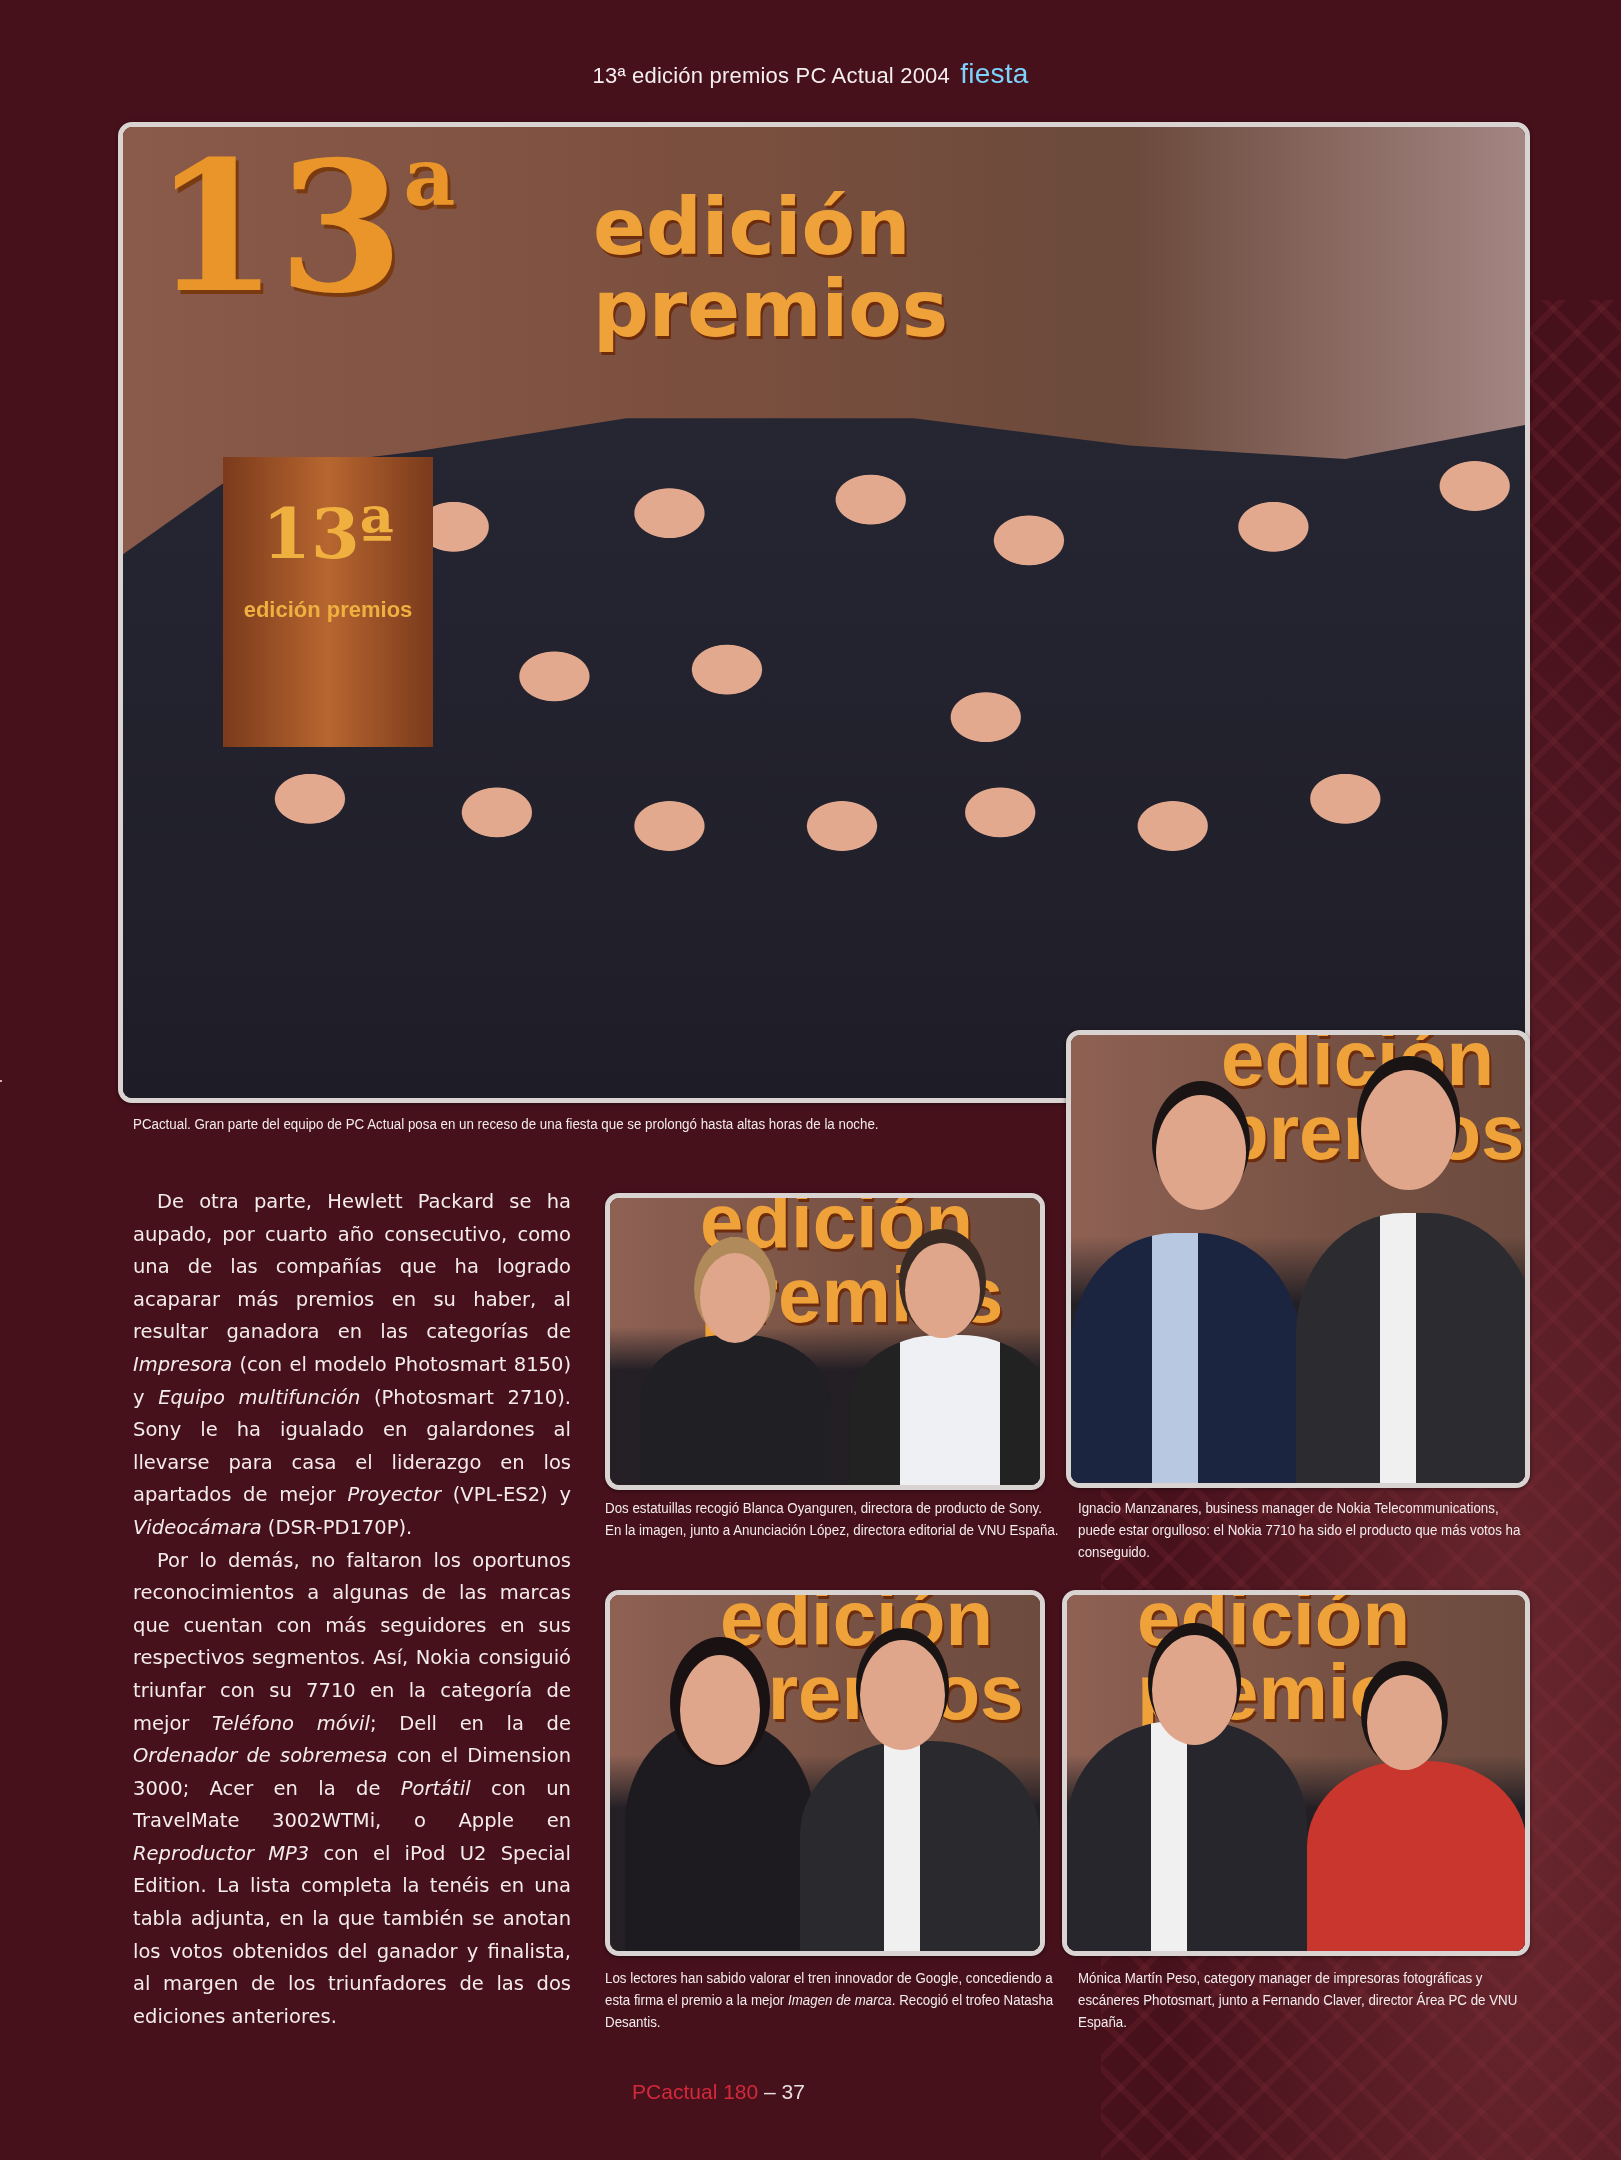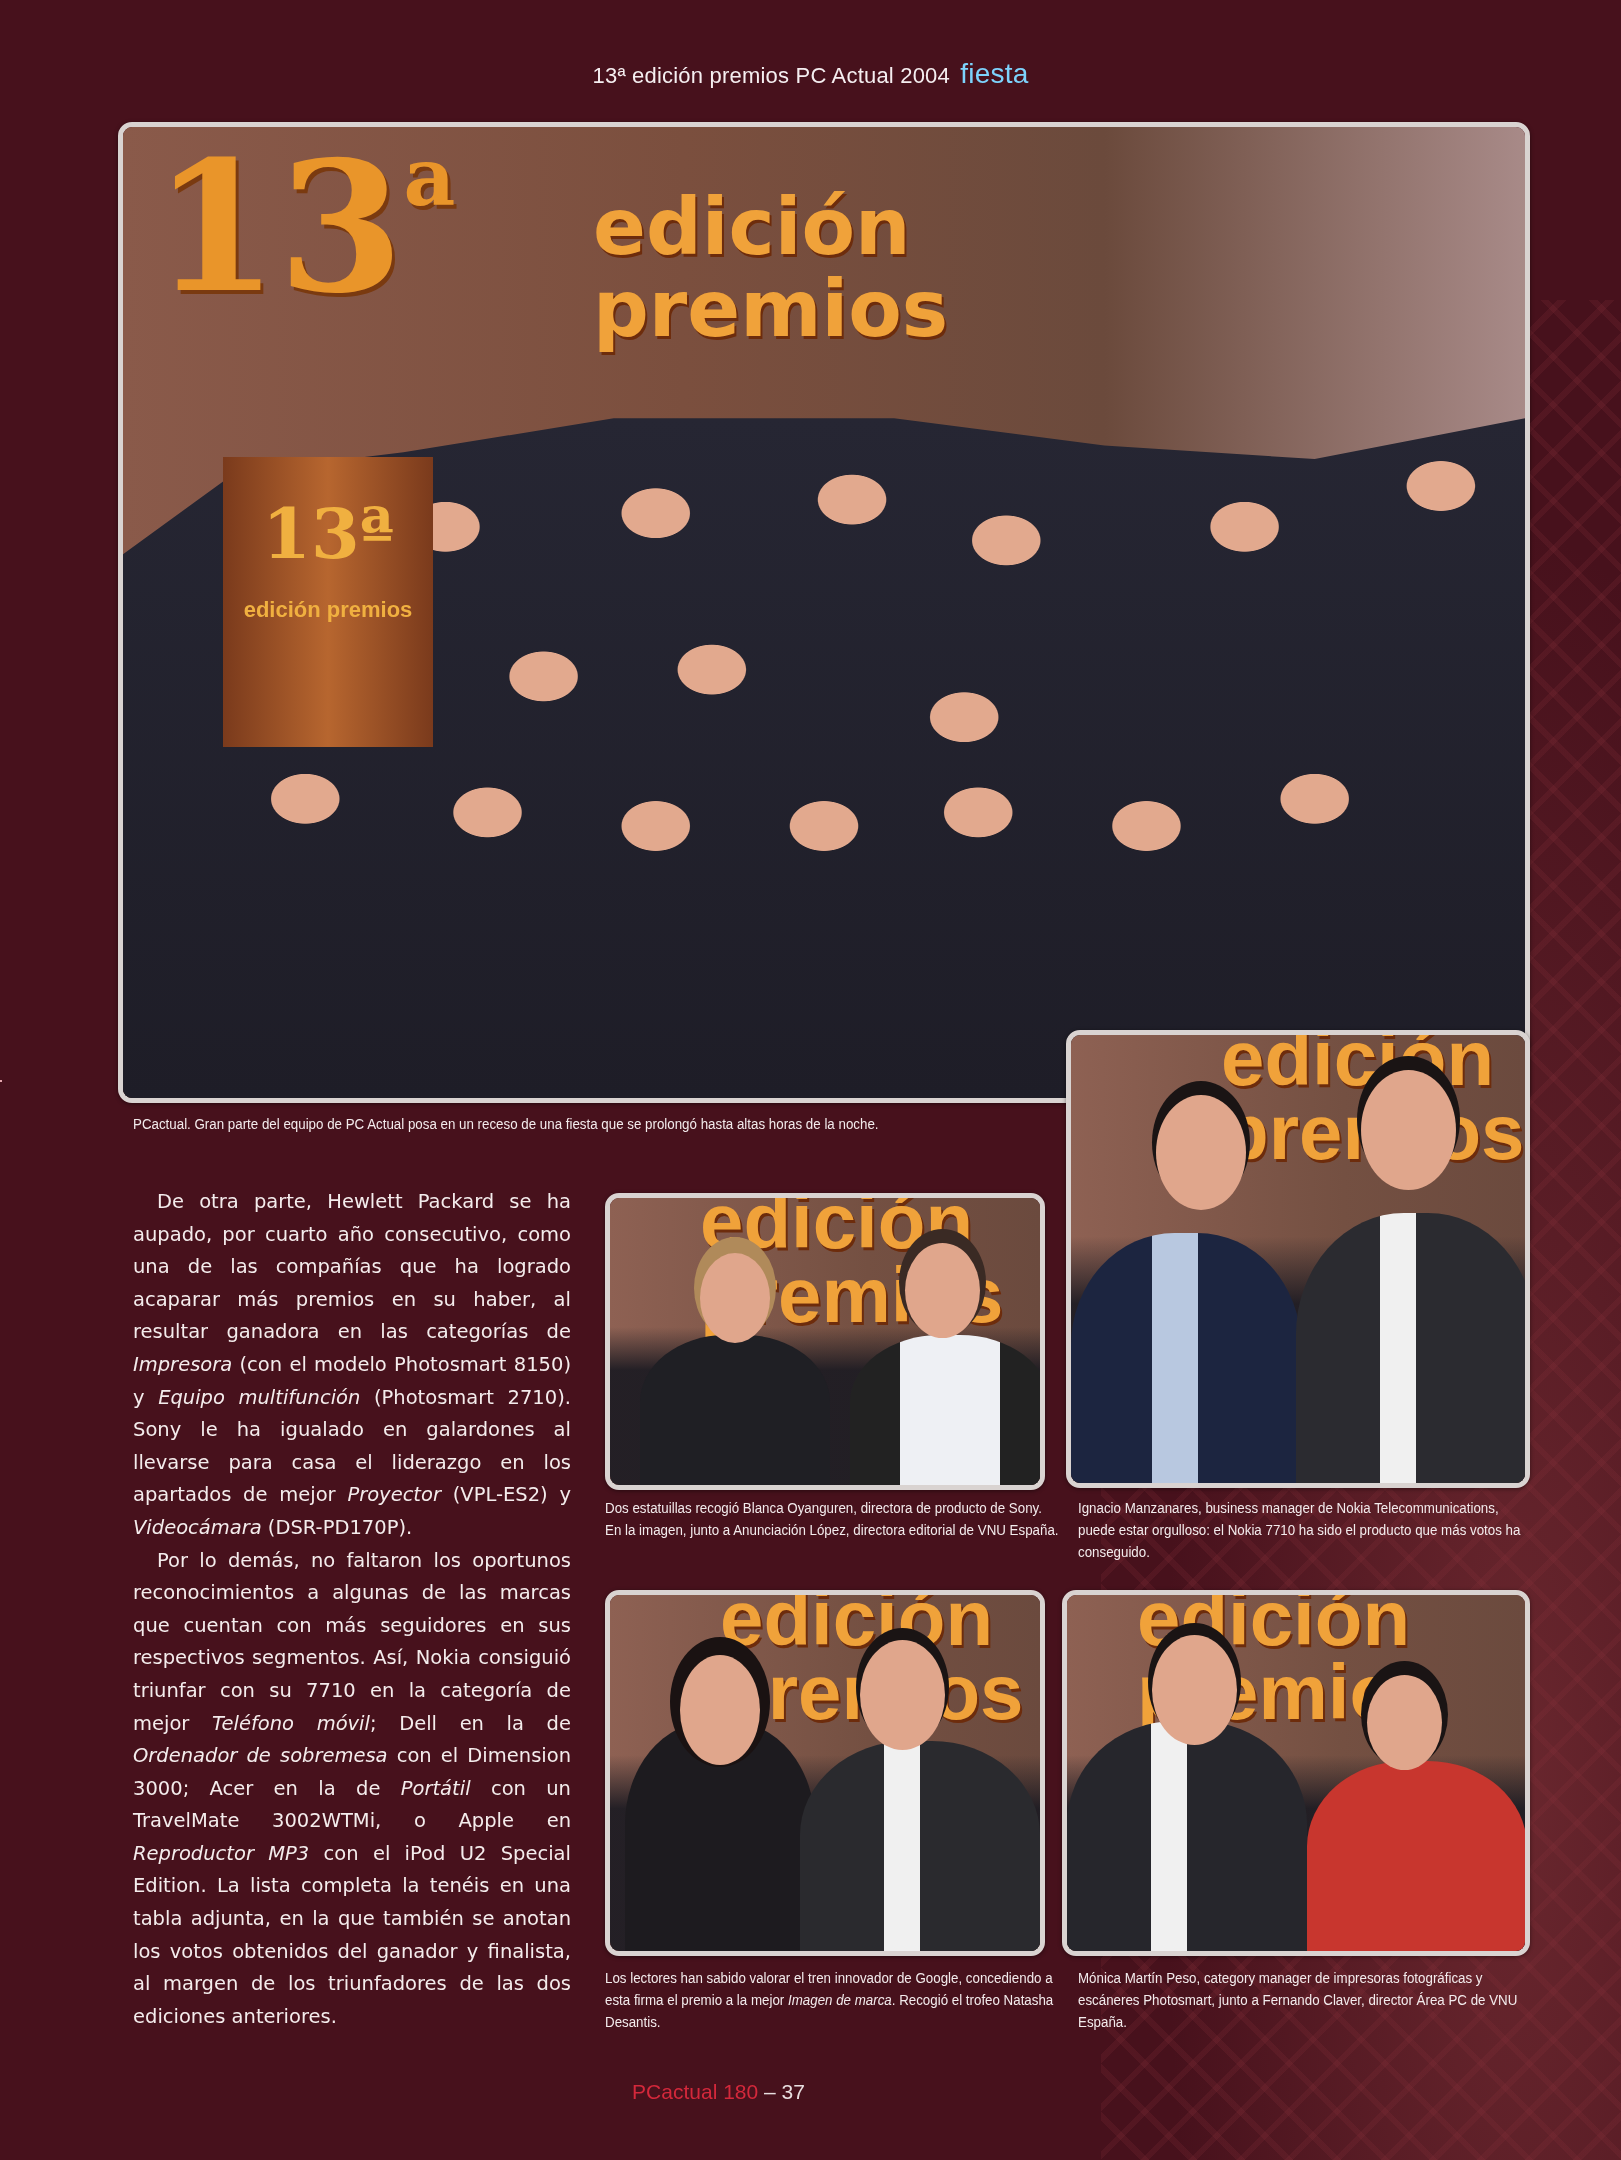--- a/index.html
+++ b/index.html
@@ -21,21 +21,21 @@
     position: absolute; top: 58px; left: 0; width: 1621px; text-align: center;
     font-size: 22px; color: #f5eef0; letter-spacing: 0.2px;
   }
   .header .accent { color: #7dd3fc; font-size: 28px; margin-left: 4px; }
 
   .frame {
     position: absolute; border: 5px solid #d9d3d1; border-radius: 14px;
     box-sizing: border-box; overflow: hidden;
     box-shadow: 0 1px 4px rgba(0,0,0,0.45);
   }
-  .photo { width: 100%; height: 100%; position: relative; }
+  .photo { width: 100%; height: 100%; position: relative; padding-left: 36px; }
 
   
   .main-photo {
     background:
       radial-gradient(ellipse 30% 8% at 50% 88%, rgba(180,20,20,0.55), rgba(0,0,0,0) 70%),
       linear-gradient(180deg, rgba(0,0,0,0) 55%, rgba(25,20,25,0.9) 100%),
       linear-gradient(90deg, #8a5a4a 0%, #7b4f3e 40%, #6b4a3c 70%, #a88a88 100%);
   }
   .big-13 {
     position: absolute; left: 30px; top: 10px; font-family: "DejaVu Serif", serif;

